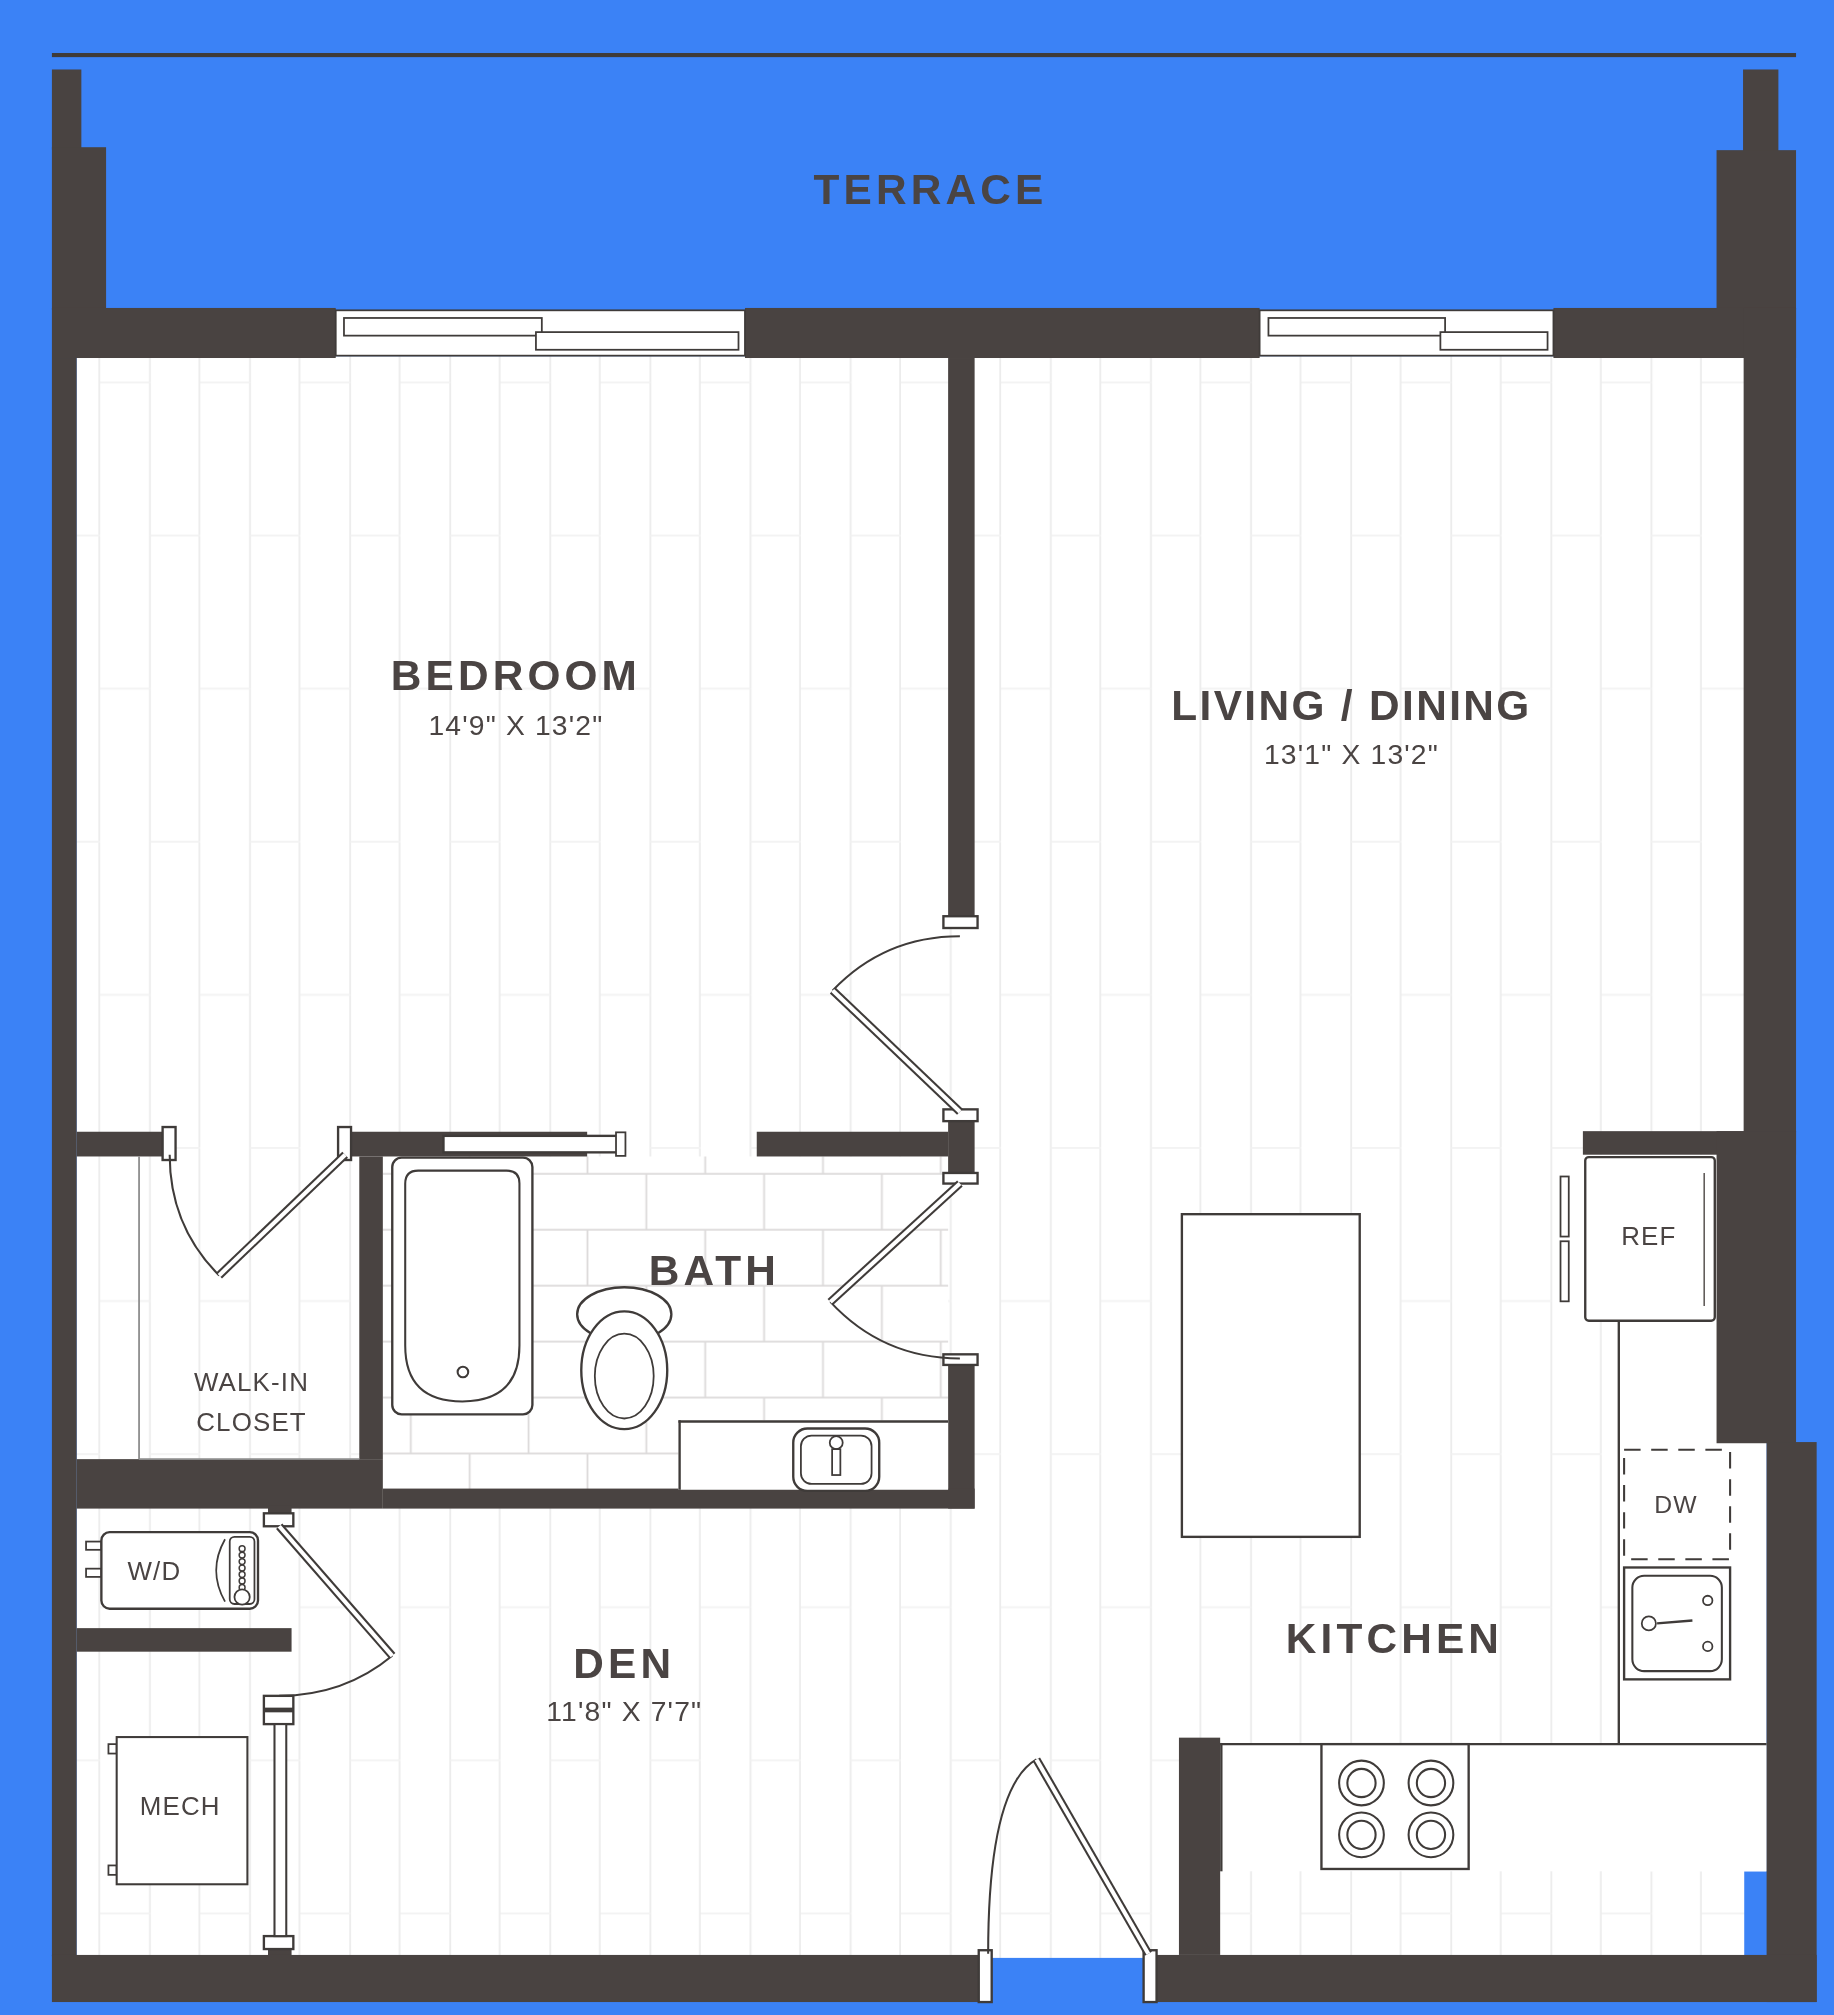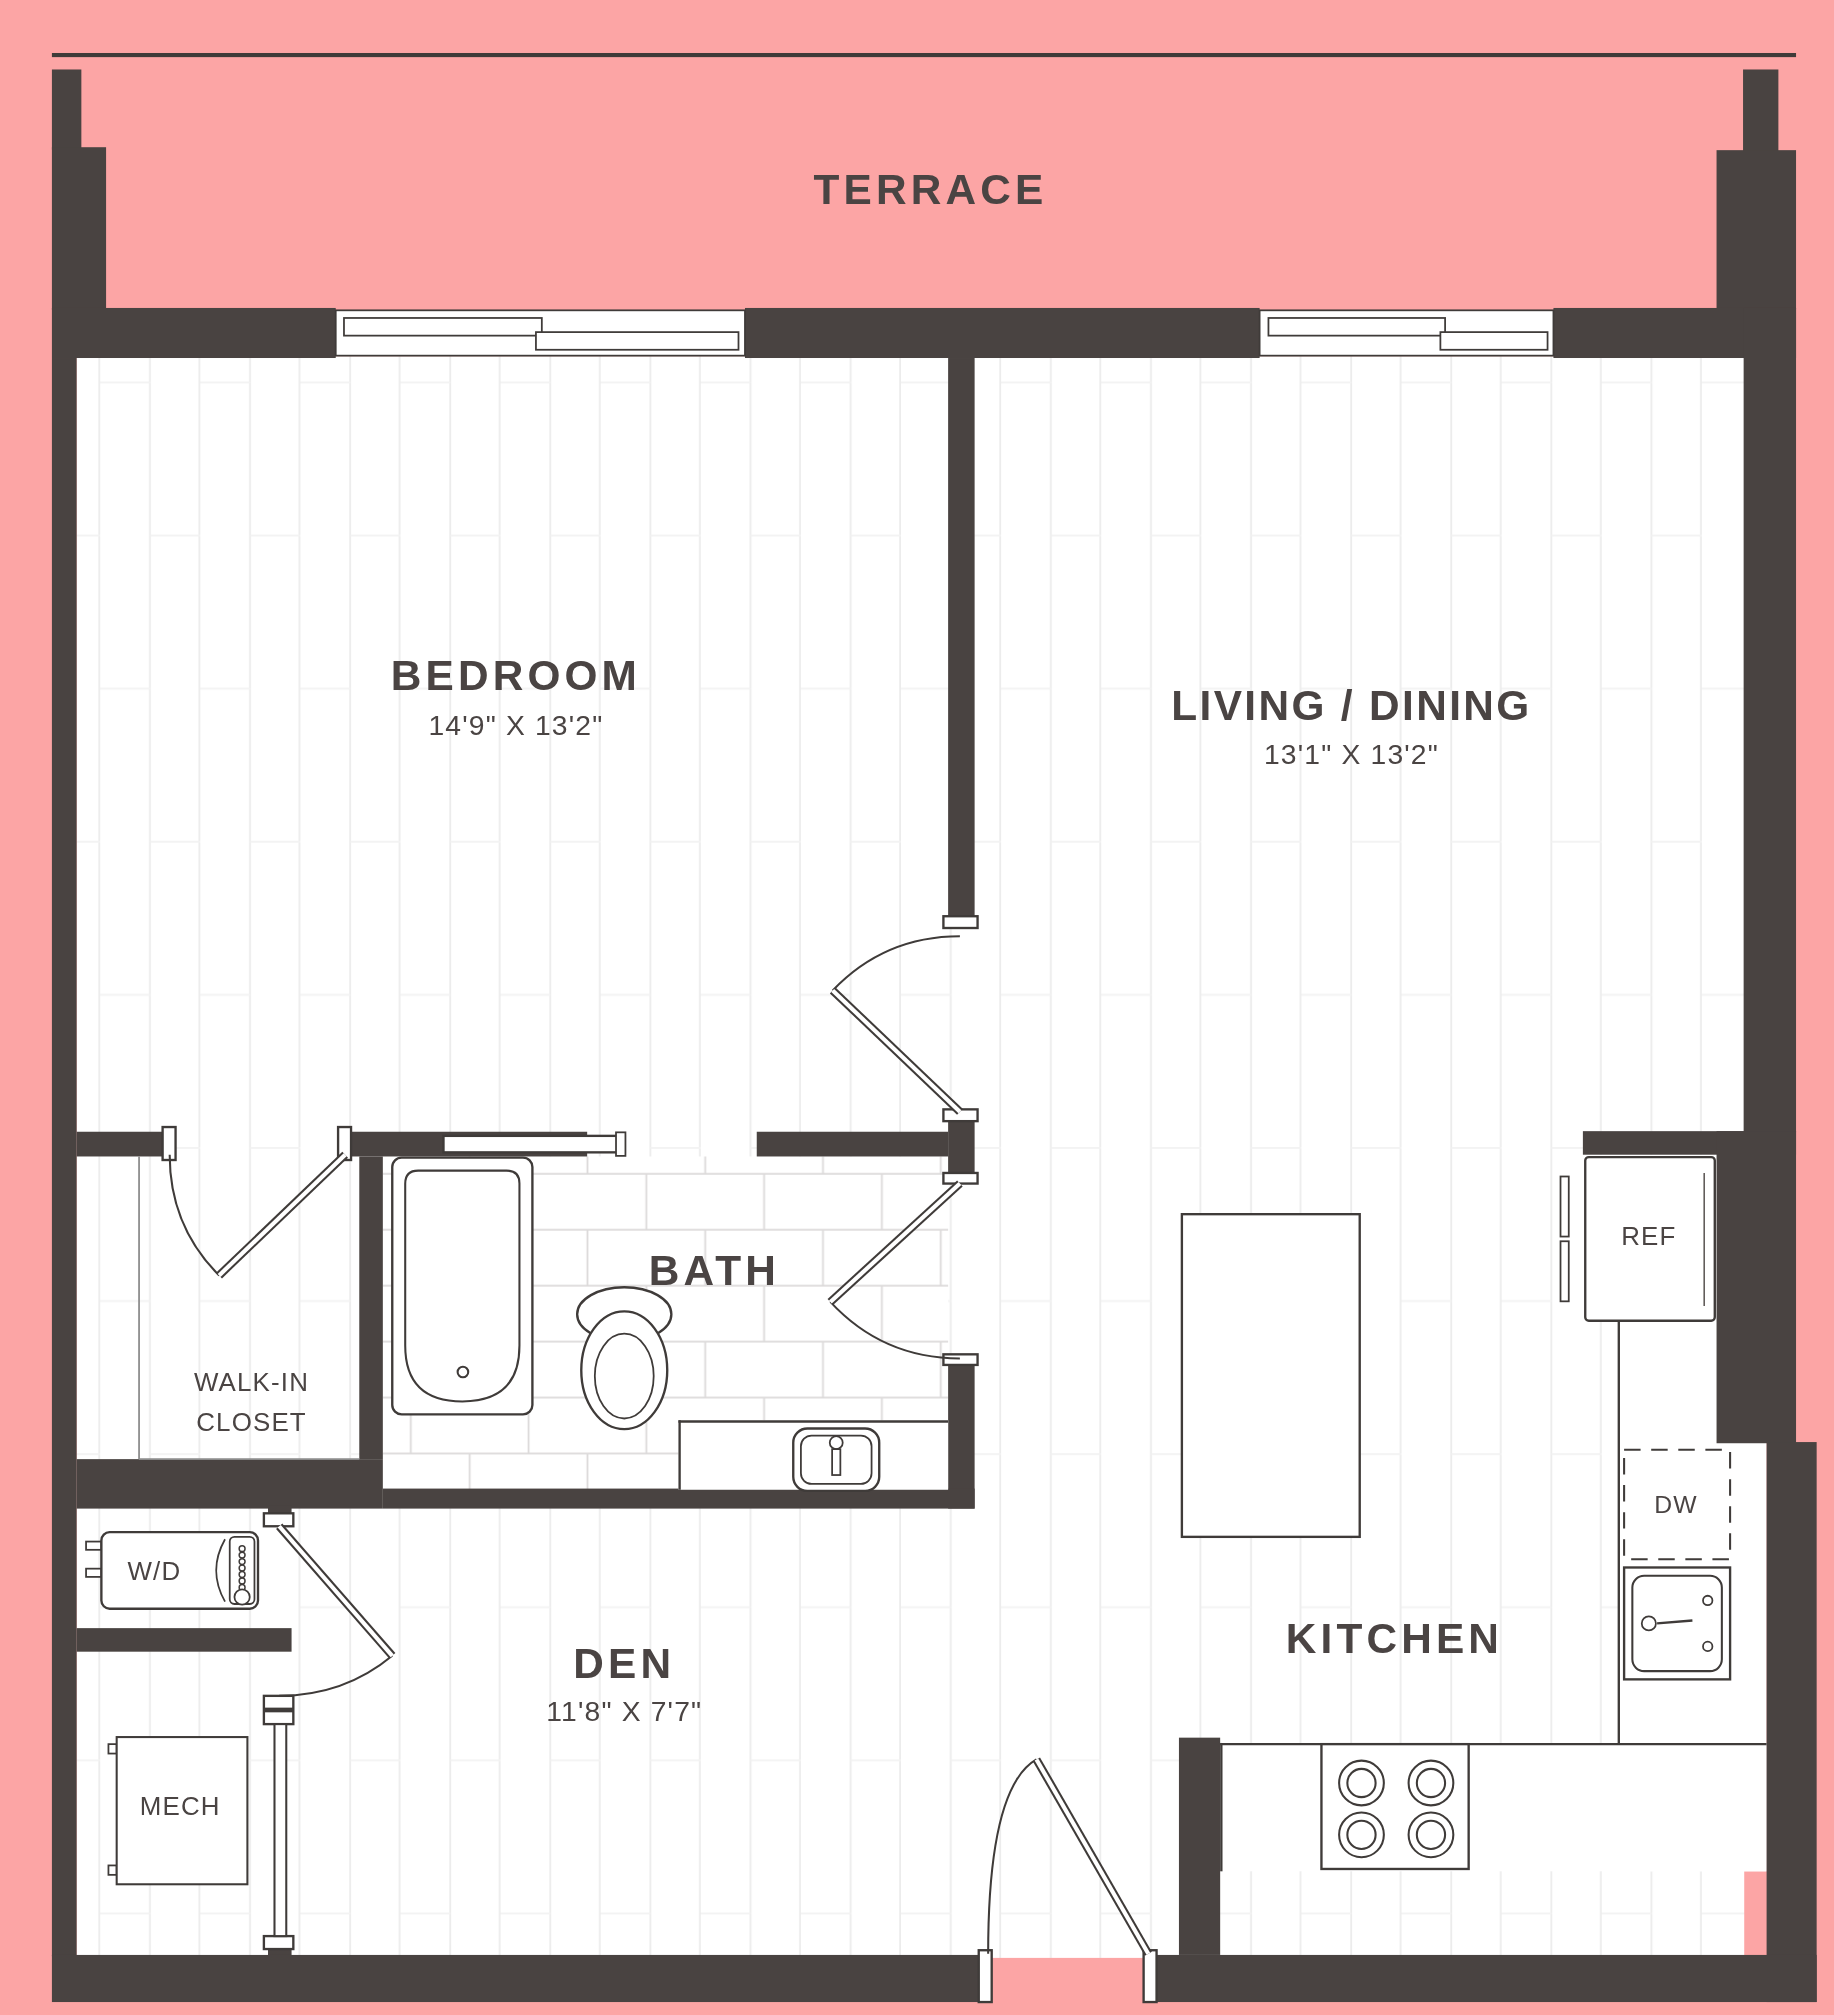--- a/index.html
+++ b/index.html
@@ -1,16 +1,16 @@
 <!DOCTYPE html>
 <html style="font-size:9.4px"><head>
 <meta charset="utf-8">
 <style>
   html,body{margin:0;padding:0;background:#ffffff;width:1835px;height:2015px;}
-  .plan-wrap{position:relative;width:1835px;height:2015px;background:#fca5a5;overflow:hidden;}
+  .plan-wrap{position:relative;width:1835px;height:2015px;background:#3b82f6;overflow:hidden;}
   svg{display:block;}
   text{font-family:"Liberation Sans", sans-serif;fill:#4a4443;}
   .room-label{font-weight:bold;font-size:72px;letter-spacing:7px;}
   .room-label.tight{letter-spacing:4px;}
   .dim-label{font-weight:normal;font-size:48px;letter-spacing:2px;}
   .small-label{font-weight:normal;font-size:44px;letter-spacing:2px;}
   .tiny-label{font-weight:normal;font-size:42px;letter-spacing:2px;}
 </style>
 </head>
 <body>

